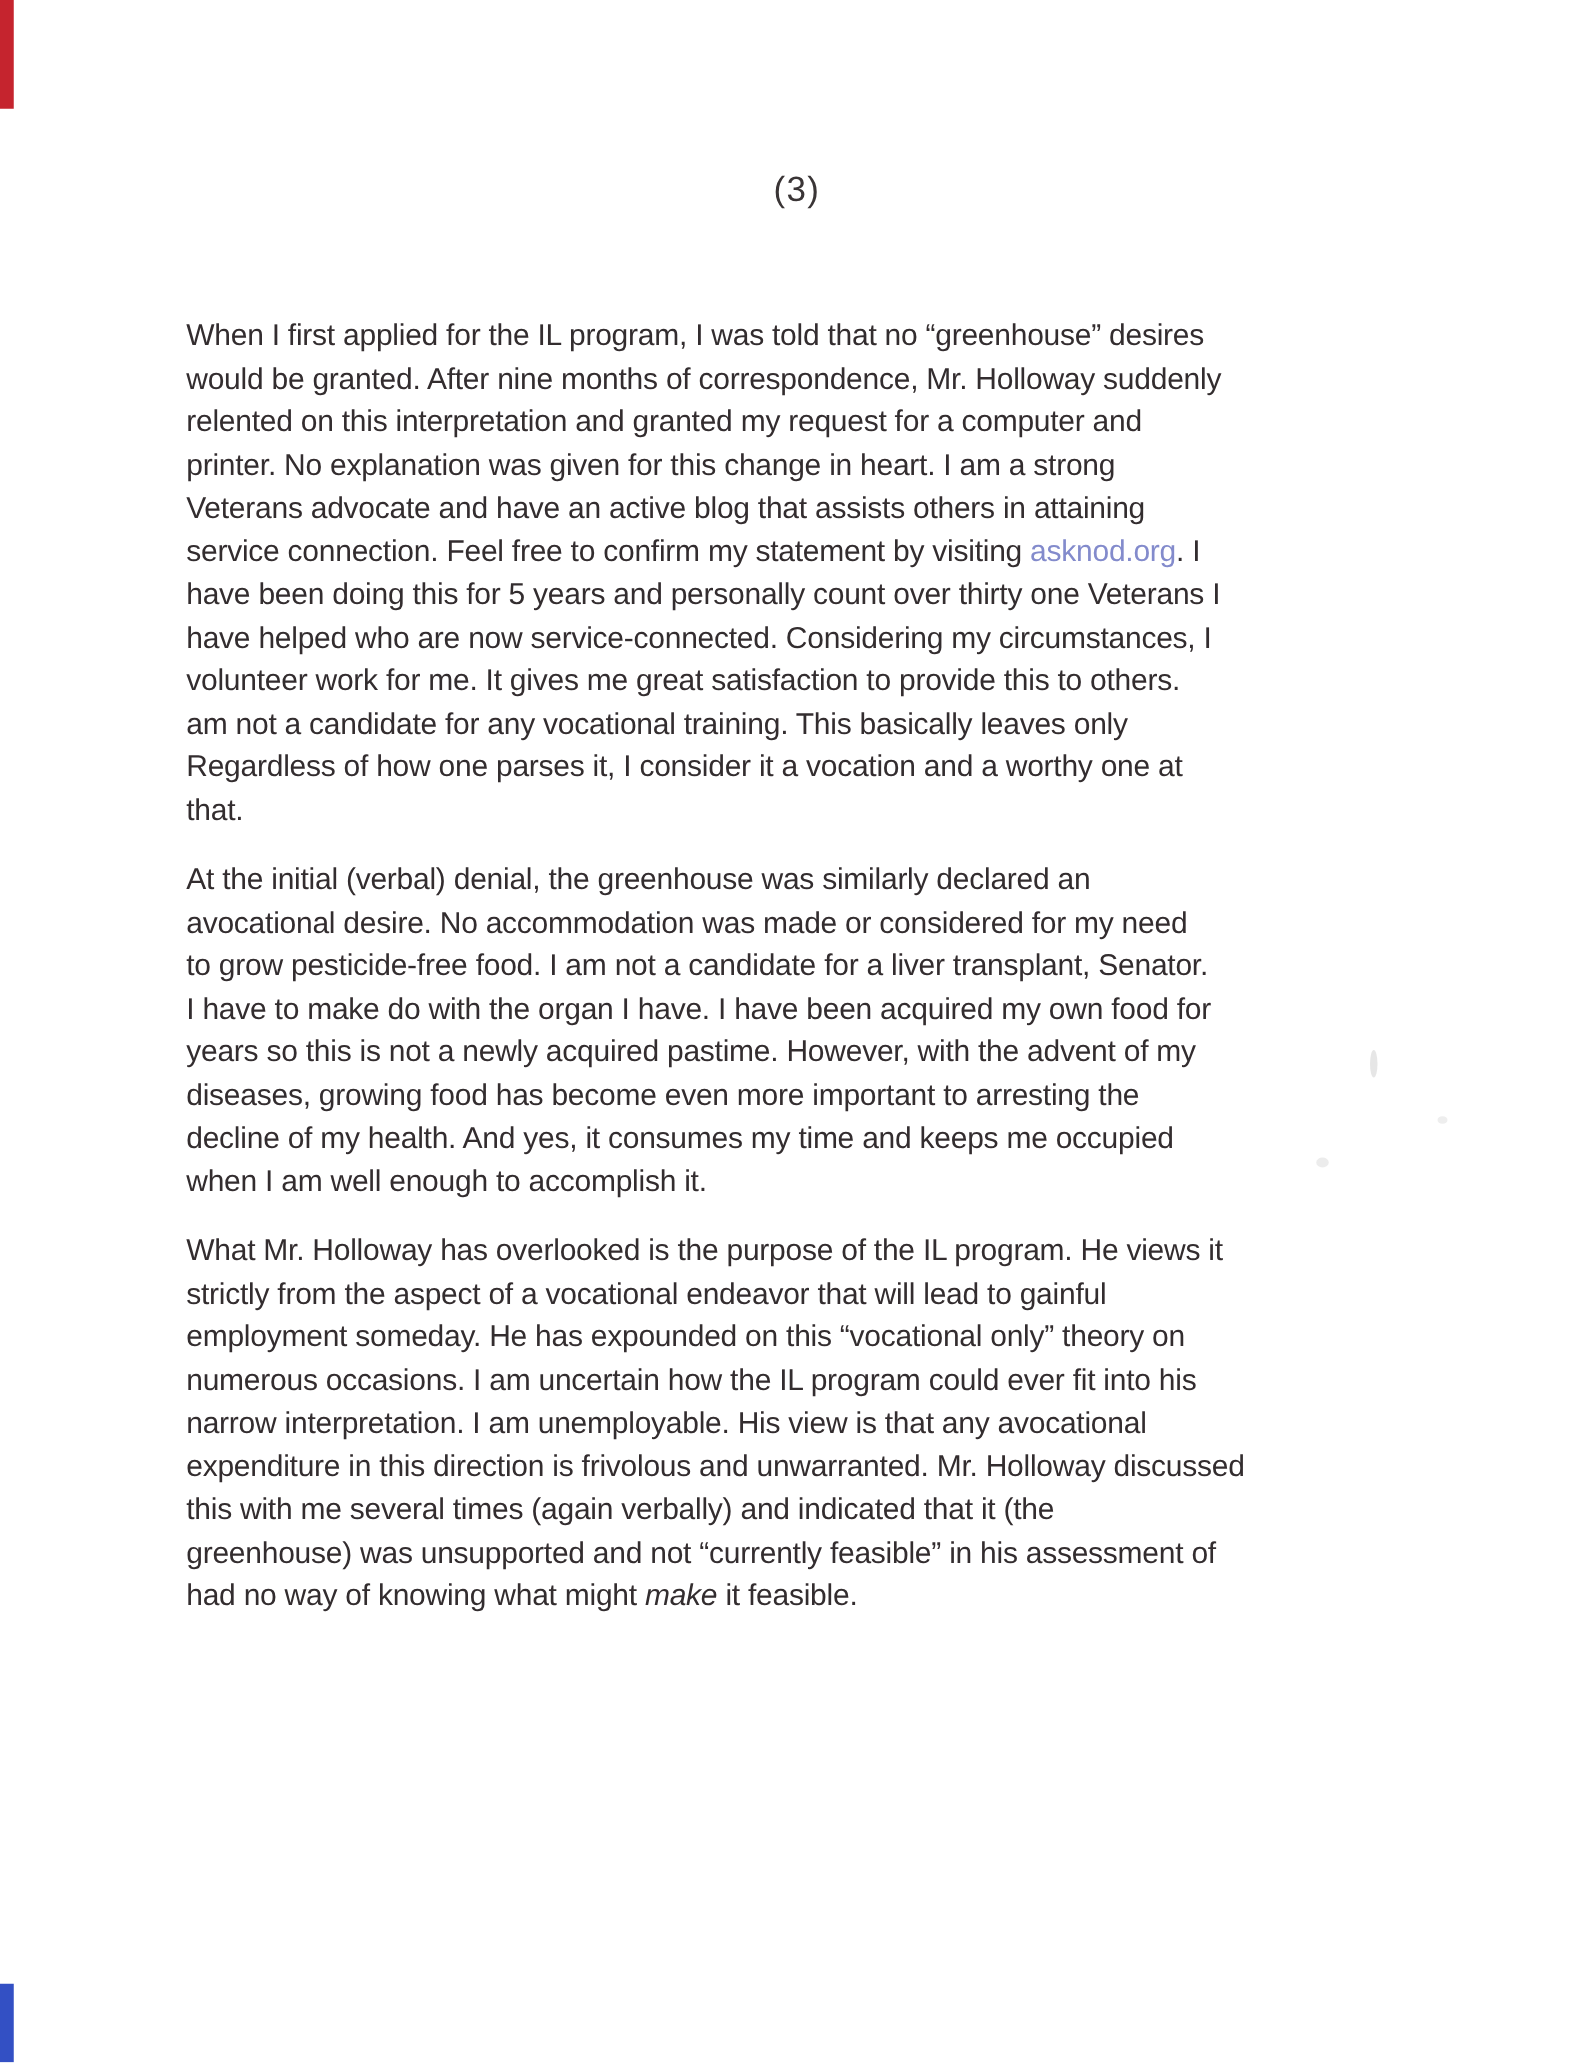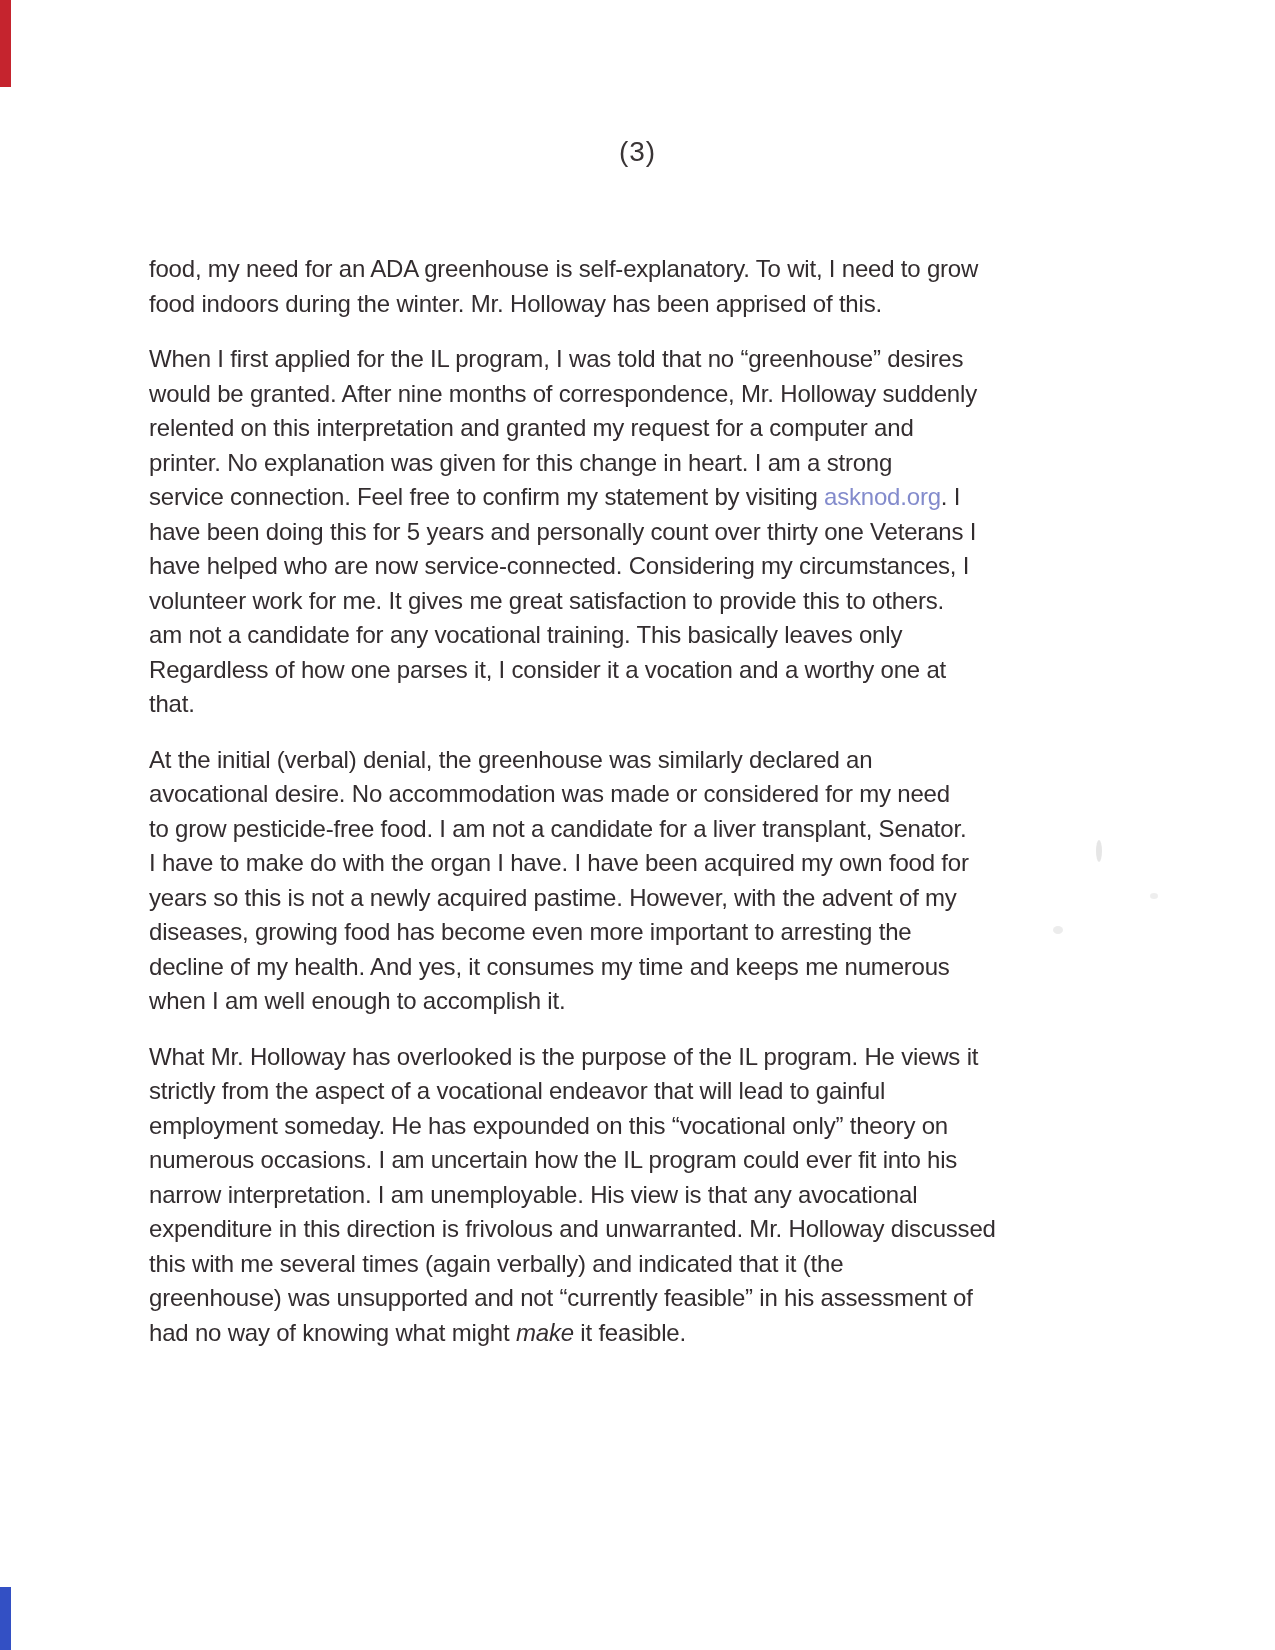--- a/index.html
+++ b/index.html
@@ -67,44 +67,41 @@
   <div class="artifact artifact-bottom"></div>
 
   <div class="smudge smudge-1"></div>
   <div class="smudge smudge-2"></div>
   <div class="smudge smudge-3"></div>
 
   <div class="page-number">(3)</div>
 
   <div class="content">
     <div class="para">
-        <div class="line"><span>food, my need for an ADA greenhouse is self-explanatory. To wit, I need to grow</span></div>
-        <div class="line"><span>food indoors during the winter. Mr. Holloway has been apprised of this.</span></div>
-      </div>
-    <div class="para">
         <div class="line"><span>When I first applied for the IL program, I was told that no “greenhouse” desires</span></div>
         <div class="line"><span>would be granted. After nine months of correspondence, Mr. Holloway suddenly</span></div>
         <div class="line"><span>relented on this interpretation and granted my request for a computer and</span></div>
         <div class="line"><span>printer. No explanation was given for this change in heart. I am a strong</span></div>
+        <div class="line"><span>Veterans advocate and have an active blog that assists others in attaining</span></div>
         <div class="line"><span>service connection. Feel free to confirm my statement by visiting </span><span class="link">asknod.org</span><span>. I</span></div>
         <div class="line"><span>have been doing this for 5 years and personally count over thirty one Veterans I</span></div>
         <div class="line"><span>have helped who are now service-connected. Considering my circumstances, I</span></div>
         <div class="line"><span>volunteer work for me. It gives me great satisfaction to provide this to others.</span></div>
         <div class="line"><span>am not a candidate for any vocational training. This basically leaves only</span></div>
         <div class="line"><span>Regardless of how one parses it, I consider it a vocation and a worthy one at</span></div>
         <div class="line"><span>that.</span></div>
       </div>
     <div class="para">
         <div class="line"><span>At the initial (verbal) denial, the greenhouse was similarly declared an</span></div>
         <div class="line"><span>avocational desire. No accommodation was made or considered for my need</span></div>
         <div class="line"><span>to grow pesticide-free food. I am not a candidate for a liver transplant, Senator.</span></div>
         <div class="line"><span>I have to make do with the organ I have. I have been acquired my own food for</span></div>
         <div class="line"><span>years so this is not a newly acquired pastime. However, with the advent of my</span></div>
         <div class="line"><span>diseases, growing food has become even more important to arresting the</span></div>
-        <div class="line"><span>decline of my health. And yes, it consumes my time and keeps me numerous</span></div>
+        <div class="line"><span>decline of my health. And yes, it consumes my time and keeps me occupied</span></div>
         <div class="line"><span>when I am well enough to accomplish it.</span></div>
       </div>
     <div class="para">
         <div class="line"><span>What Mr. Holloway has overlooked is the purpose of the IL program. He views it</span></div>
         <div class="line"><span>strictly from the aspect of a vocational endeavor that will lead to gainful</span></div>
         <div class="line"><span>employment someday. He has expounded on this “vocational only” theory on</span></div>
         <div class="line"><span>numerous occasions. I am uncertain how the IL program could ever fit into his</span></div>
         <div class="line"><span>narrow interpretation. I am unemployable. His view is that any avocational</span></div>
         <div class="line"><span>expenditure in this direction is frivolous and unwarranted. Mr. Holloway discussed</span></div>
         <div class="line"><span>this with me several times (again verbally) and indicated that it (the</span></div>

